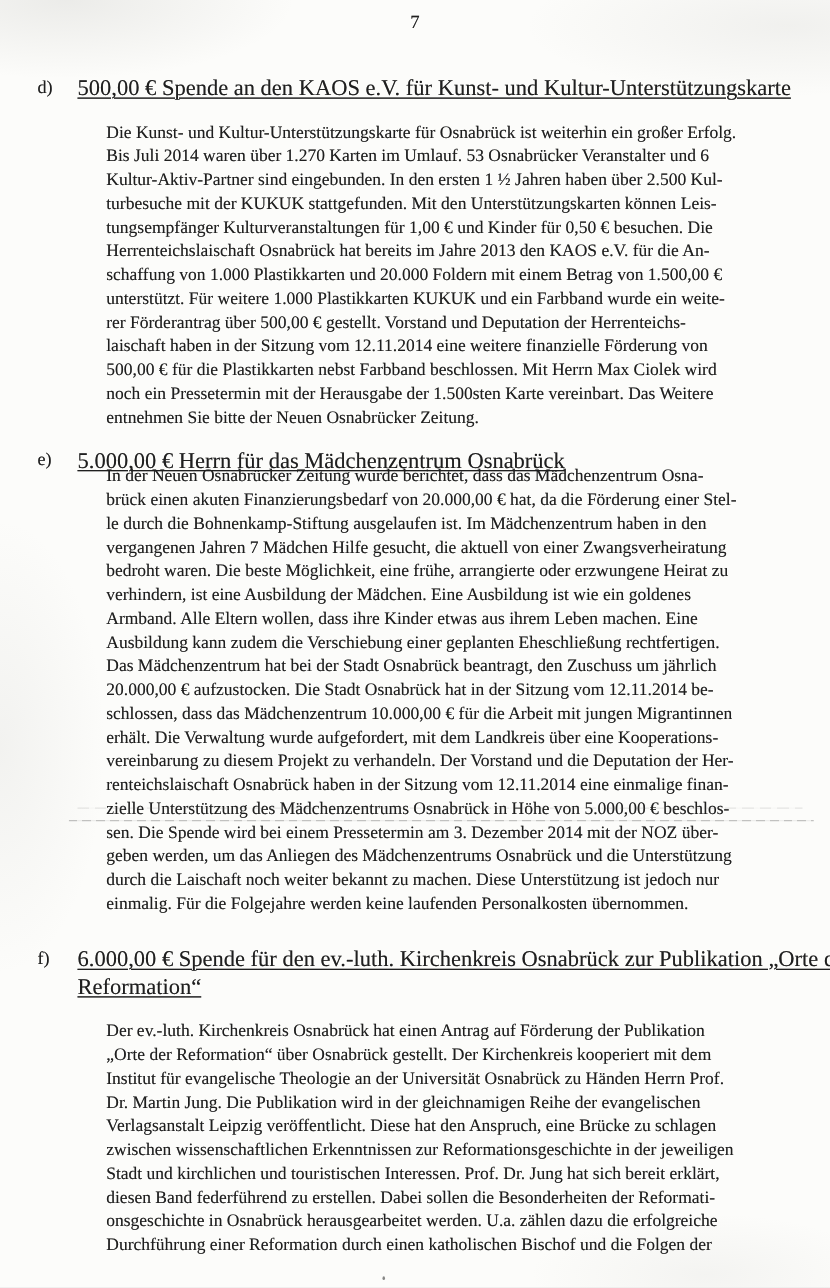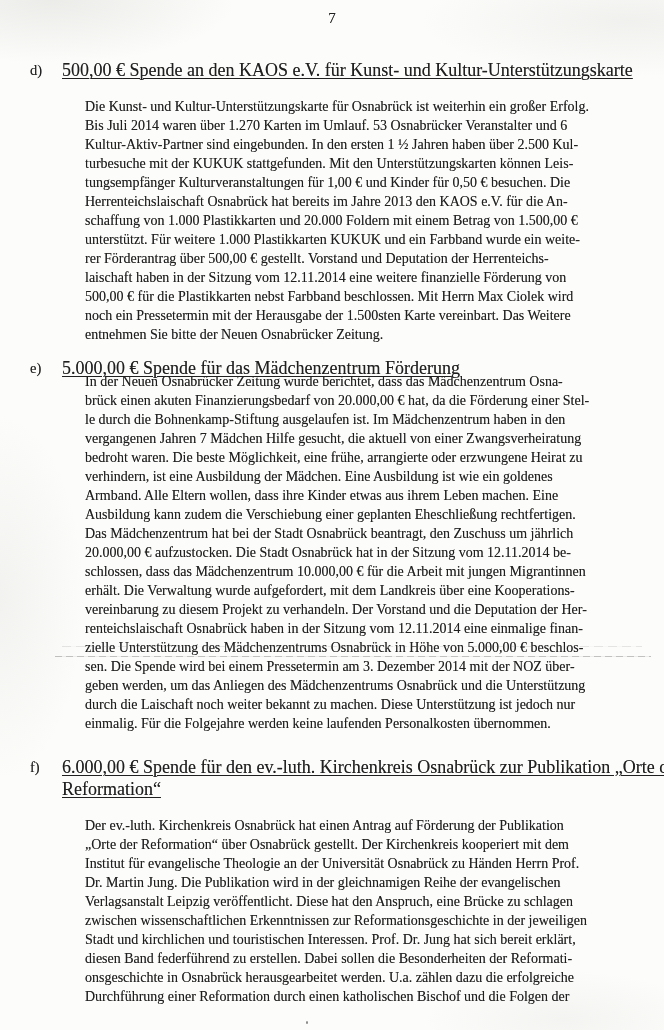--- a/index.html
+++ b/index.html
@@ -122,21 +122,21 @@
 unterstützt. Für weitere 1.000 Plastikkarten KUKUK und ein Farbband wurde ein weite-
 rer Förderantrag über 500,00 € gestellt. Vorstand und Deputation der Herrenteichs-
 laischaft haben in der Sitzung vom 12.11.2014 eine weitere finanzielle Förderung von
 500,00 € für die Plastikkarten nebst Farbband beschlossen. Mit Herrn Max Ciolek wird
 noch ein Pressetermin mit der Herausgabe der 1.500sten Karte vereinbart. Das Weitere
 entnehmen Sie bitte der Neuen Osnabrücker Zeitung.</div>
 
   <div class="section" style="top:357px;">
     <div class="heading-row">
       <span class="sec-label txt">e)</span>
-      <span class="sec-heading txt">5.000,00 € Spende für das Mädchenzentrum Förderung</span>
+      <span class="sec-heading txt">5.000,00 € Herrn für das Mädchenzentrum Osnabrück</span>
     </div>
   </div>
   <div class="sec-body txt" style="top:372px;">In der Neuen Osnabrücker Zeitung wurde berichtet, dass das Mädchenzentrum Osna-
 brück einen akuten Finanzierungsbedarf von 20.000,00 € hat, da die Förderung einer Stel-
 le durch die Bohnenkamp-Stiftung ausgelaufen ist. Im Mädchenzentrum haben in den
 vergangenen Jahren 7 Mädchen Hilfe gesucht, die aktuell von einer Zwangsverheiratung
 bedroht waren. Die beste Möglichkeit, eine frühe, arrangierte oder erzwungene Heirat zu
 verhindern, ist eine Ausbildung der Mädchen. Eine Ausbildung ist wie ein goldenes
 Armband. Alle Eltern wollen, dass ihre Kinder etwas aus ihrem Leben machen. Eine
 Ausbildung kann zudem die Verschiebung einer geplanten Eheschließung rechtfertigen.

